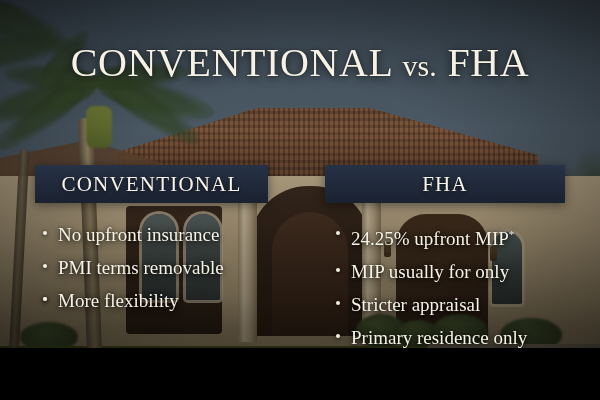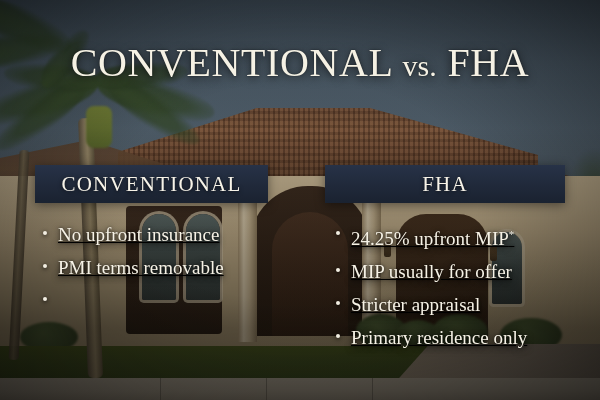--- a/index.html
+++ b/index.html
@@ -1,18 +1,18 @@
 <!DOCTYPE html>
 <html><head>
 <meta charset="utf-8">
 <style>
   html,body{margin:0;padding:0;background:#000;}
   #stage{
     position:relative;
-    width:600px;height:400px;
+    width:600px;height:348px;
     overflow:hidden;
     font-family:"Liberation Serif", serif;
     -webkit-font-smoothing:antialiased;
   }
 
   
   .layer{position:absolute;left:0;top:0;width:600px;height:400px;}
 
   
   .sky{
@@ -209,21 +209,21 @@
     box-shadow:0 2px 10px rgba(0,0,0,.45);
     display:flex;align-items:center;justify-content:center;
   }
   .band.left{left:35px;width:233px;}
   .band.right{left:325px;width:240px;}
   .band-label{
     color:#f7f3e8;font-size:21px;letter-spacing:1.2px;
     text-shadow:0 1px 4px rgba(0,0,0,.7);white-space:nowrap;
   }
 
-  .list{position:absolute;top:224px;text-decoration:underline;}
+  .list{position:absolute;top:224px;}
   .list.left{left:40px;width:255px;}
   .list.right{left:333px;width:262px;}
 
   .item{
     position:relative;
     padding-left:18px;
     margin-bottom:12px;
     font-size:19px;line-height:21px;
     color:#f6f2e6;
     text-shadow:0 2px 7px rgba(0,0,0,.82), 0 0 3px rgba(0,0,0,.55);
@@ -316,30 +316,34 @@
         <span class="dot"></span>
         <span>No upfront insurance</span>
       </div>
       <div class="item">
         <span class="dot"></span>
         <span>PMI terms removable</span>
       </div>
       <div class="item">
         <span class="dot"></span>
       </div>
+      <div class="item">
+        <span class="dot"></span>
+        <span>More flexibility</span>
+      </div>
     </div>
 
     <div class="list right">
       <div class="item">
         <span class="dot"></span>
         <span>24.25% upfront MIP</span><sup>*</sup>
       </div>
       <div class="item">
         <span class="dot"></span>
-        <span>MIP usually for offer</span>
+        <span>MIP usually for only</span>
       </div>
       <div class="item">
         <span class="dot"></span>
         <span>Stricter appraisal</span>
       </div>
       <div class="item">
         <span class="dot"></span>
         <span>Primary residence only</span>
       </div>
     </div>

